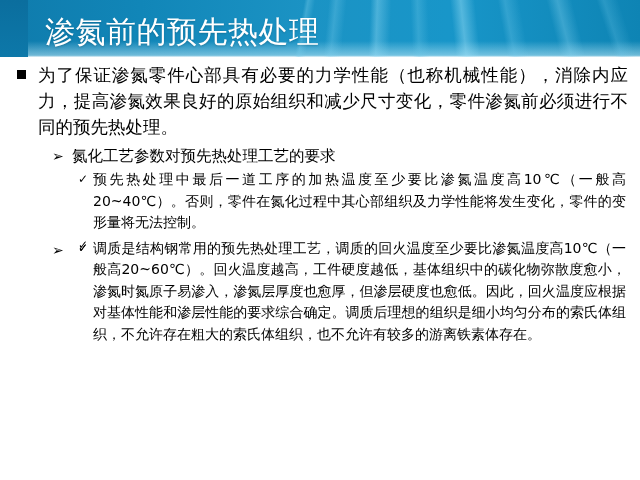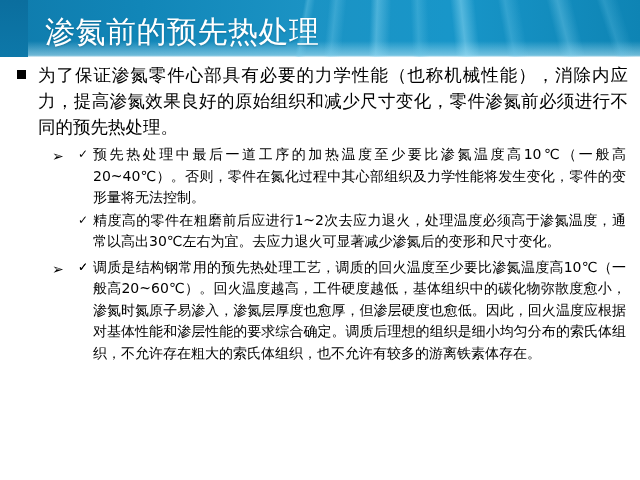--- a/index.html
+++ b/index.html
@@ -115,30 +115,30 @@
 
   <div class="content">
 
     <div class="lvl1">
       <span class="sq"></span>
       <span>为了保证渗氮零件心部具有必要的力学性能（也称机械性能），消除内应力，提高渗氮效果良好的原始组织和减少尺寸变化，零件渗氮前必须进行不同的预先热处理。</span>
     </div>
 
     <div class="lvl2">
       <span class="arrow">➢</span>
+      <span>氮化工艺参数对预先热处理工艺的要求</span>
     </div>
 
     <div class="lvl3">
       <span class="chk">✓</span>
       <span>预先热处理中最后一道工序的加热温度至少要比渗氮温度高10℃（一般高20~40℃）。否则，零件在氮化过程中其心部组织及力学性能将发生变化，零件的变形量将无法控制。</span>
     </div>
 
     <div class="lvl3">
       <span class="chk">✓</span>
-      <span>精度高的零件在粗磨前后应进行1~2次去应力退火，处理温度必须高于渗氮温度，通常以高出30℃左右为宜。去应力退火可显著减少渗氮后的变形和尺寸变化。</span>
     </div>
 
     <div class="lvl2">
       <span class="arrow">➢</span>
     </div>
 
     <div class="lvl3">
       <span class="chk">✓</span>
     </div>
 

